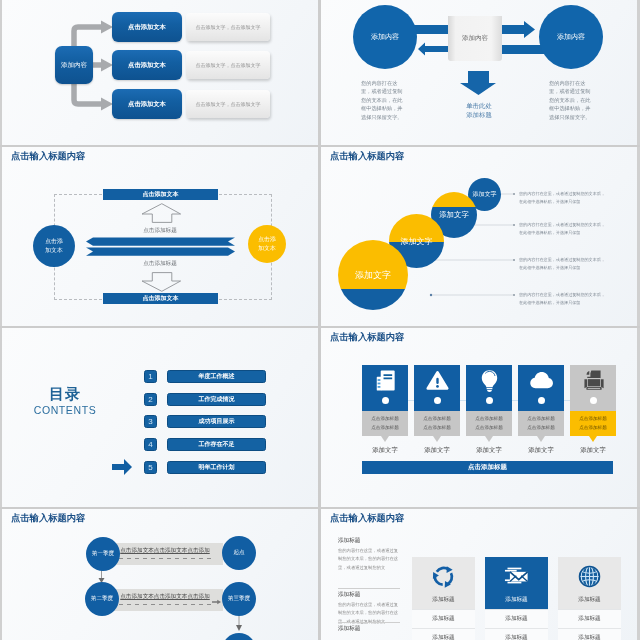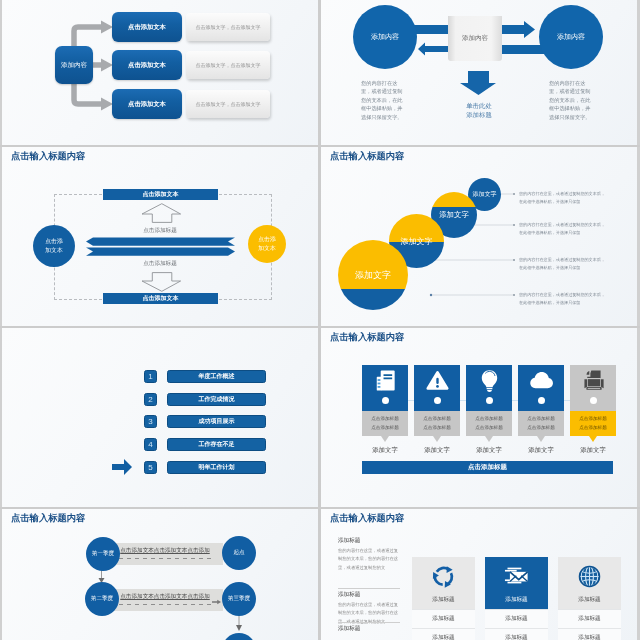--- a/index.html
+++ b/index.html
@@ -234,20 +234,24 @@
     <div class="s4c" style="left:17px;top:93px;width:70px;height:70px;--sp:70%;font-size:9px;">
         <span>添加文字</span>
       </div>
     <div class="s4b" style="top:43px;"><i></i><span>您的内容打在这里，或者通过复制您的文本后，在此框中选择粘贴，并选择只保留</span></div>
     <div class="s4b" style="top:74px;"><i></i><span>您的内容打在这里，或者通过复制您的文本后，在此框中选择粘贴，并选择只保留</span></div>
     <div class="s4b" style="top:109px;"><i></i><span>您的内容打在这里，或者通过复制您的文本后，在此框中选择粘贴，并选择只保留</span></div>
     <div class="s4b" style="top:144px;"><i></i><span>您的内容打在这里，或者通过复制您的文本后，在此框中选择粘贴，并选择只保留</span></div>
   </div>
 
   <div class="slide" id="s5" style="left:2px;top:328px;width:316px;height:179px;">
+    <div class="s5head">
+      <div class="s5cn">目录</div>
+      <div class="s5en">CONTENTS</div>
+    </div>
     <svg width="316" height="179" viewBox="0 0 316 179" style="position:absolute;left:0;top:0;">
       <path d="M110,136 L122,136 L122,131 L130,139 L122,147 L122,142 L110,142 Z" fill="#125fa2"></path>
     </svg>
     <div class="s5row" style="top:42px;">
         <div class="s5num">1</div>
         <div class="s5bar">
           <span>年度工作概述</span>
         </div>
       </div>
     <div class="s5row" style="top:64.5px;">

